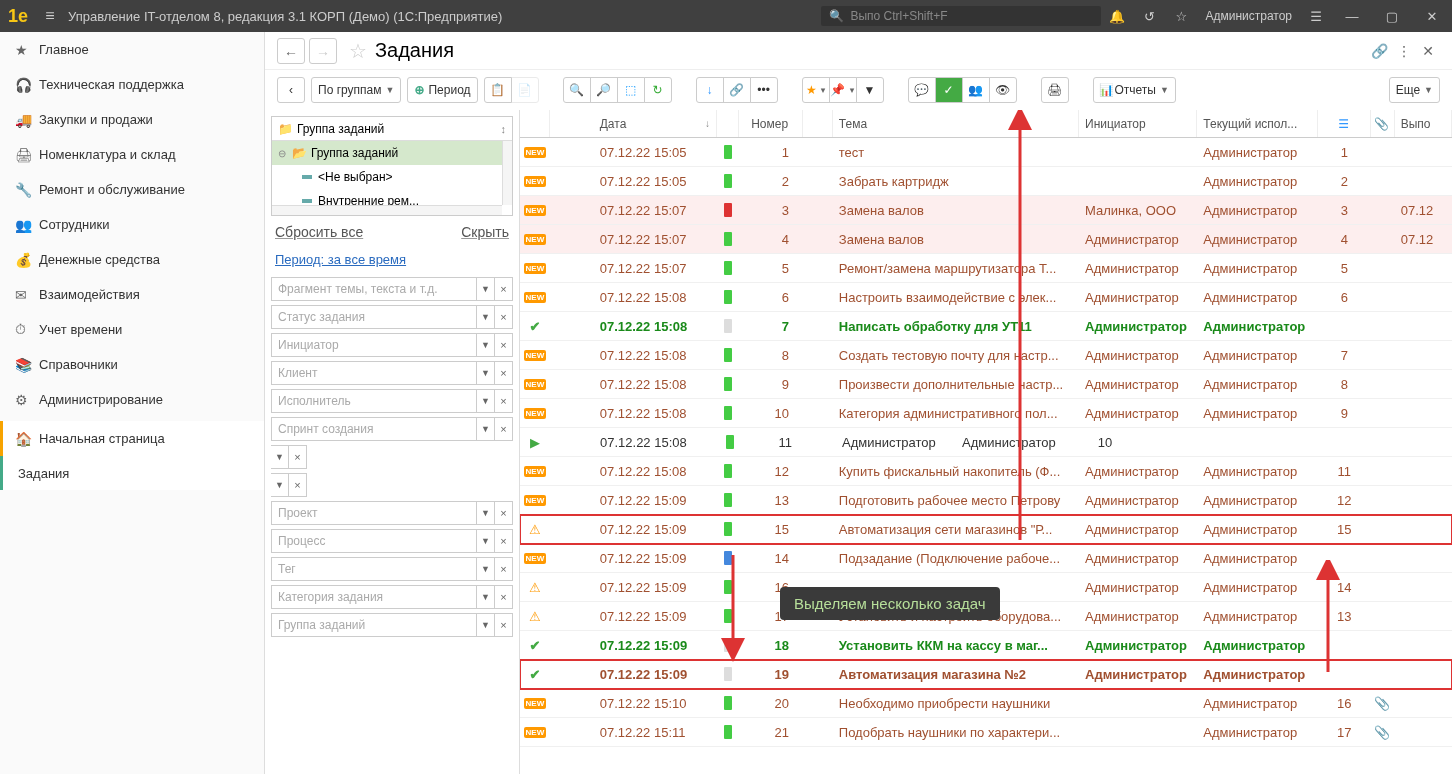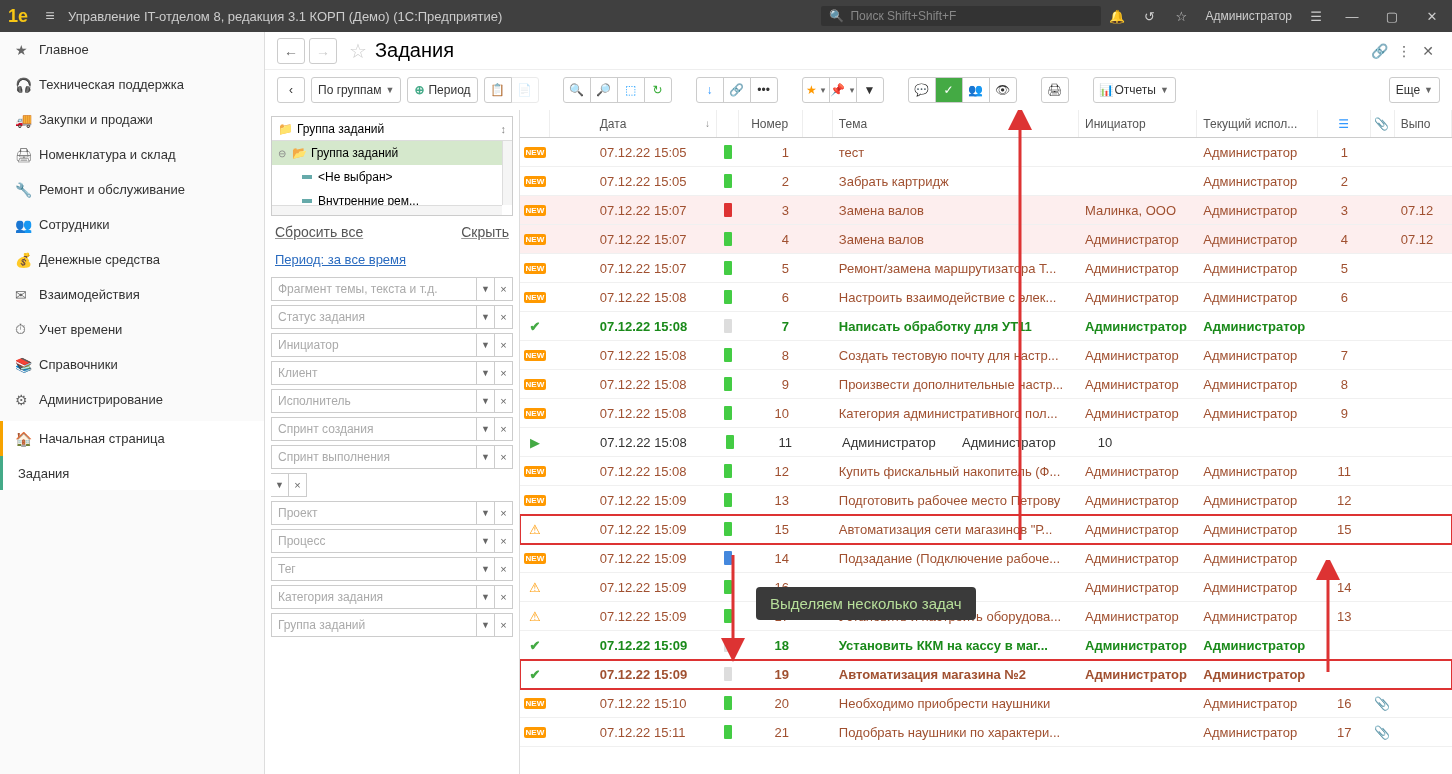--- a/index.html
+++ b/index.html
@@ -107,21 +107,21 @@
 </style>
 </head>
 <body>
 
 <div class="titlebar">
   <div class="logo">1e</div>
   <div class="menu-icon">≡</div>
   <div class="title">Управление IT-отделом 8, редакция 3.1 КОРП (Демо)  (1С:Предприятие)</div>
   <div class="search">
     <span class="icon">🔍</span>
-    <span>Поиск Shift+Shift+F</span>
+    <span>Выпо Ctrl+Shift+F</span>
   </div>
   <div class="ticon">🔔</div>
   <div class="ticon">↺</div>
   <div class="ticon">☆</div>
   <div class="user">Администратор</div>
   <div class="ticon">☰</div>
   <div class="wicon">—</div>
   <div class="wicon">▢</div>
   <div class="wicon">✕</div>
 </div>
@@ -303,21 +303,20 @@
             <div class="inp">Исполнитель</div>
             <div class="dd">▼</div>
             <div class="clr">×</div>
           </div>
           <div class="filter-field">
             <div class="inp">Спринт создания</div>
             <div class="dd">▼</div>
             <div class="clr">×</div>
           </div>
           <div class="filter-field">
-            <div class="inp">Спринт выполнения</div>
             <div class="dd">▼</div>
             <div class="clr">×</div>
           </div>
           <div class="filter-field">
             <div class="dd">▼</div>
             <div class="clr">×</div>
           </div>
           <div class="filter-field">
             <div class="inp">Проект</div>
             <div class="dd">▼</div>
@@ -718,21 +717,21 @@
     <div class="td col-exec">Администратор</div>
     <div class="td col-count">17</div>
     <div class="td col-clip">📎</div>
     <div class="td col-due"></div>
           </div>
         </div>
     </div>
   </div>
 </div>
 
-<div class="tooltip" style="left:756px; top:587px;">Выделяем несколько задач</div>
+<div class="tooltip" style="left:780px; top:587px;">Выделяем несколько задач</div>
 
 <svg class="arrow-svg" style="left:718px; top:555px;" width="30" height="110">
   <defs>
       <marker id="ah1" markerWidth="8" markerHeight="8" refX="4" refY="4" orient="auto">
         <path d="M0,0 L8,4 L0,8 Z" fill="#d33"></path>
       </marker>
     </defs>
   <line x1="15" y1="0" x2="15" y2="95" stroke="#d33" stroke-width="3" marker-end="url(#ah1)"></line>
 </svg>
 <svg class="arrow-svg" style="left:1005px; top:110px;" width="30" height="438">

